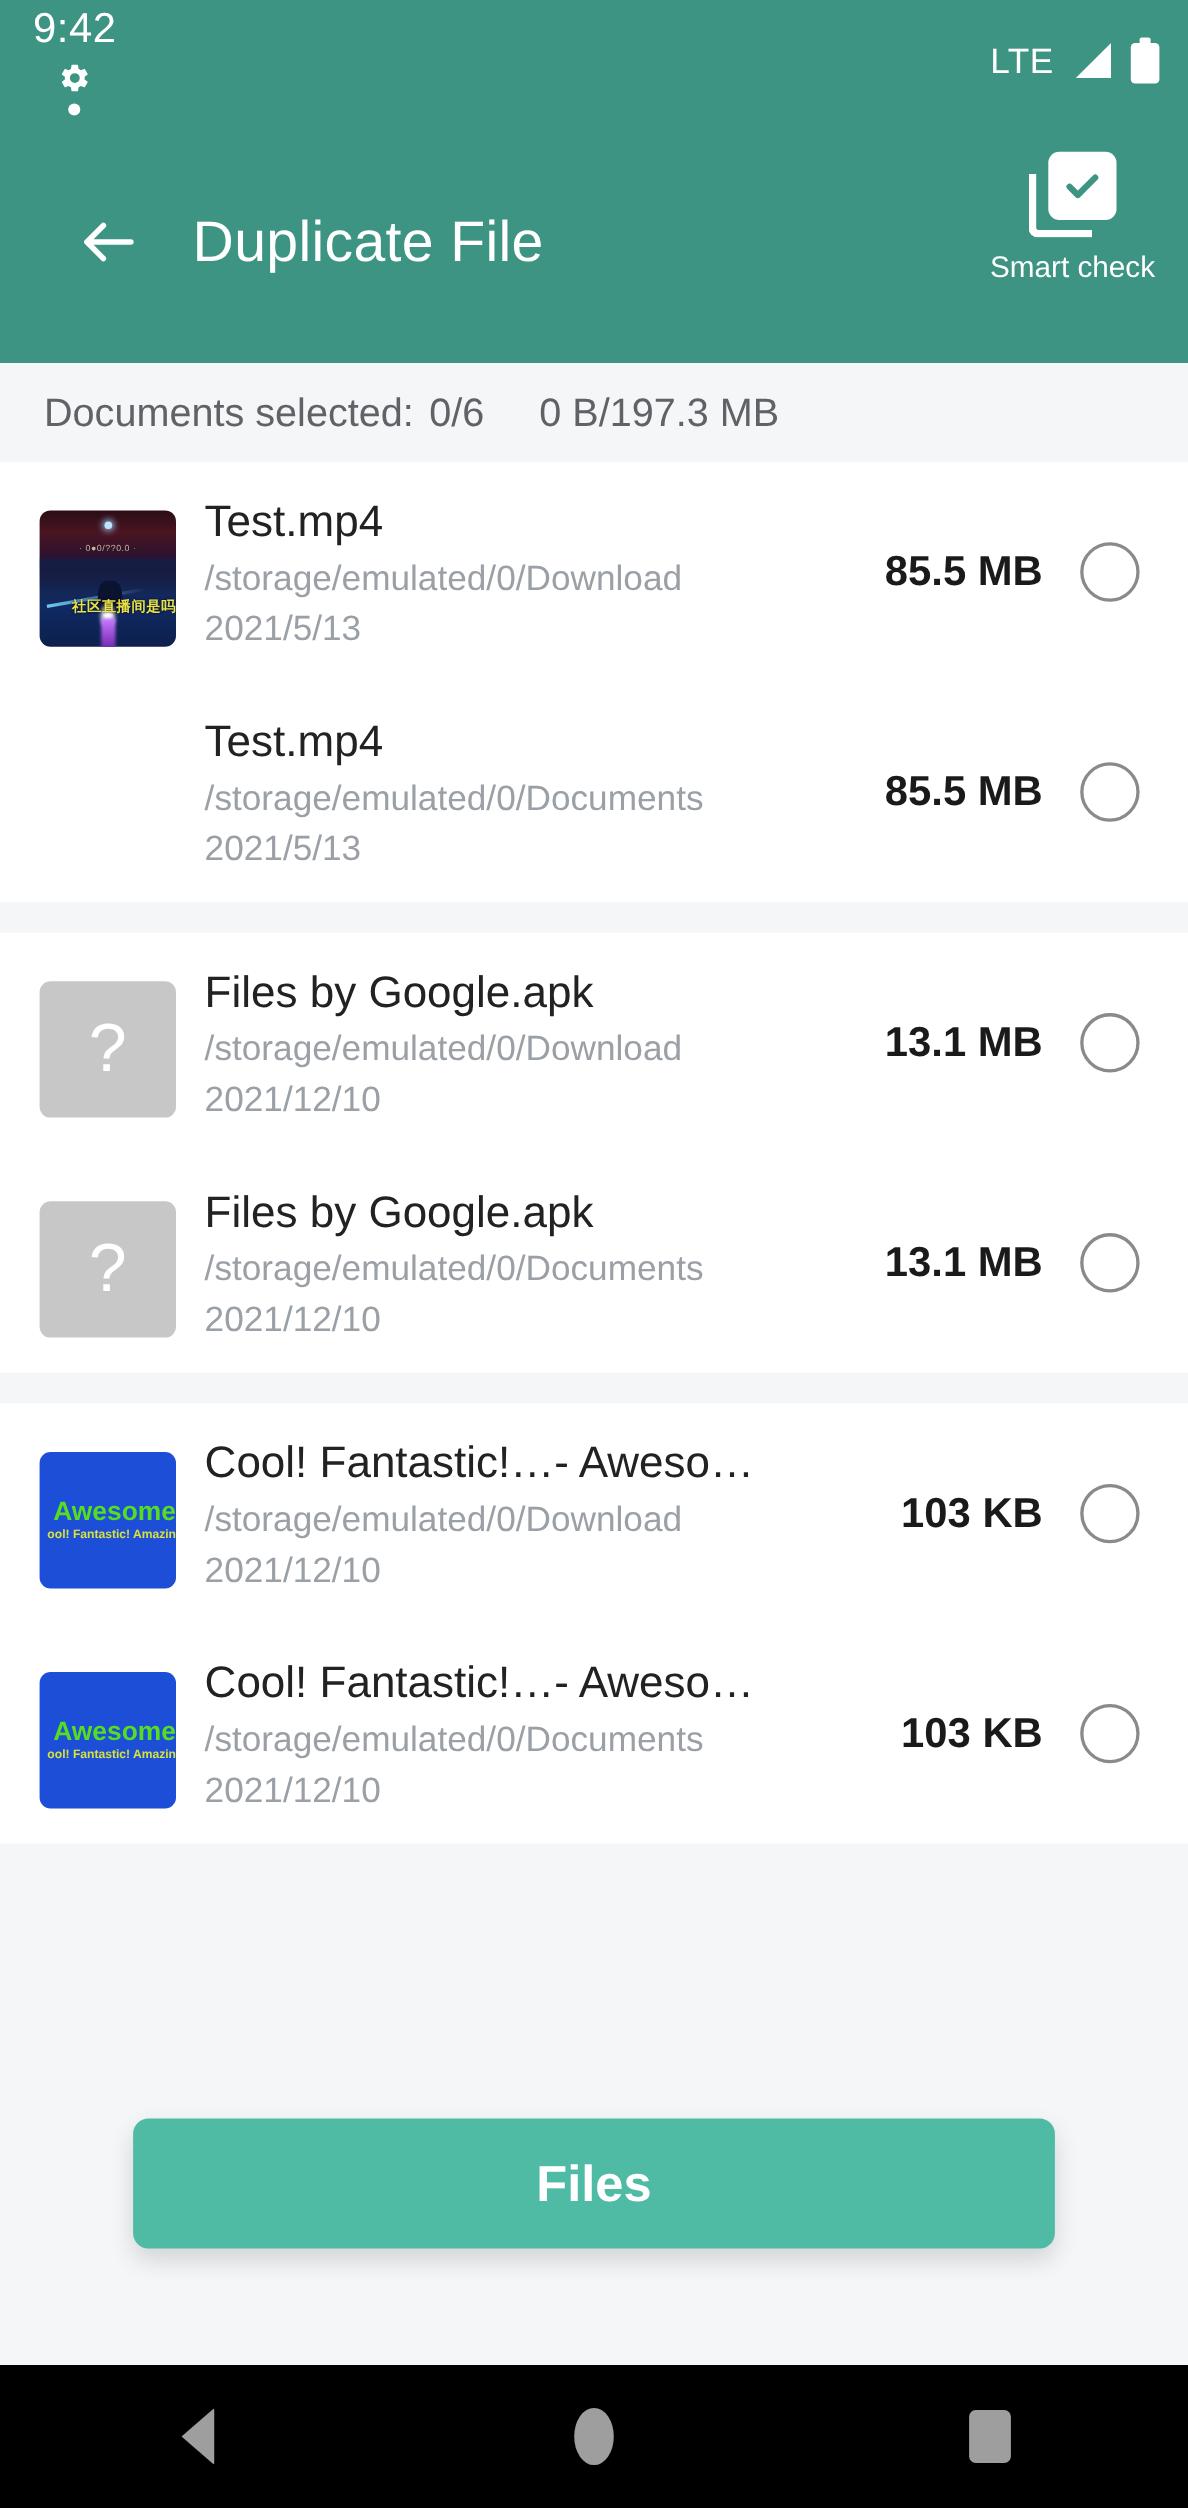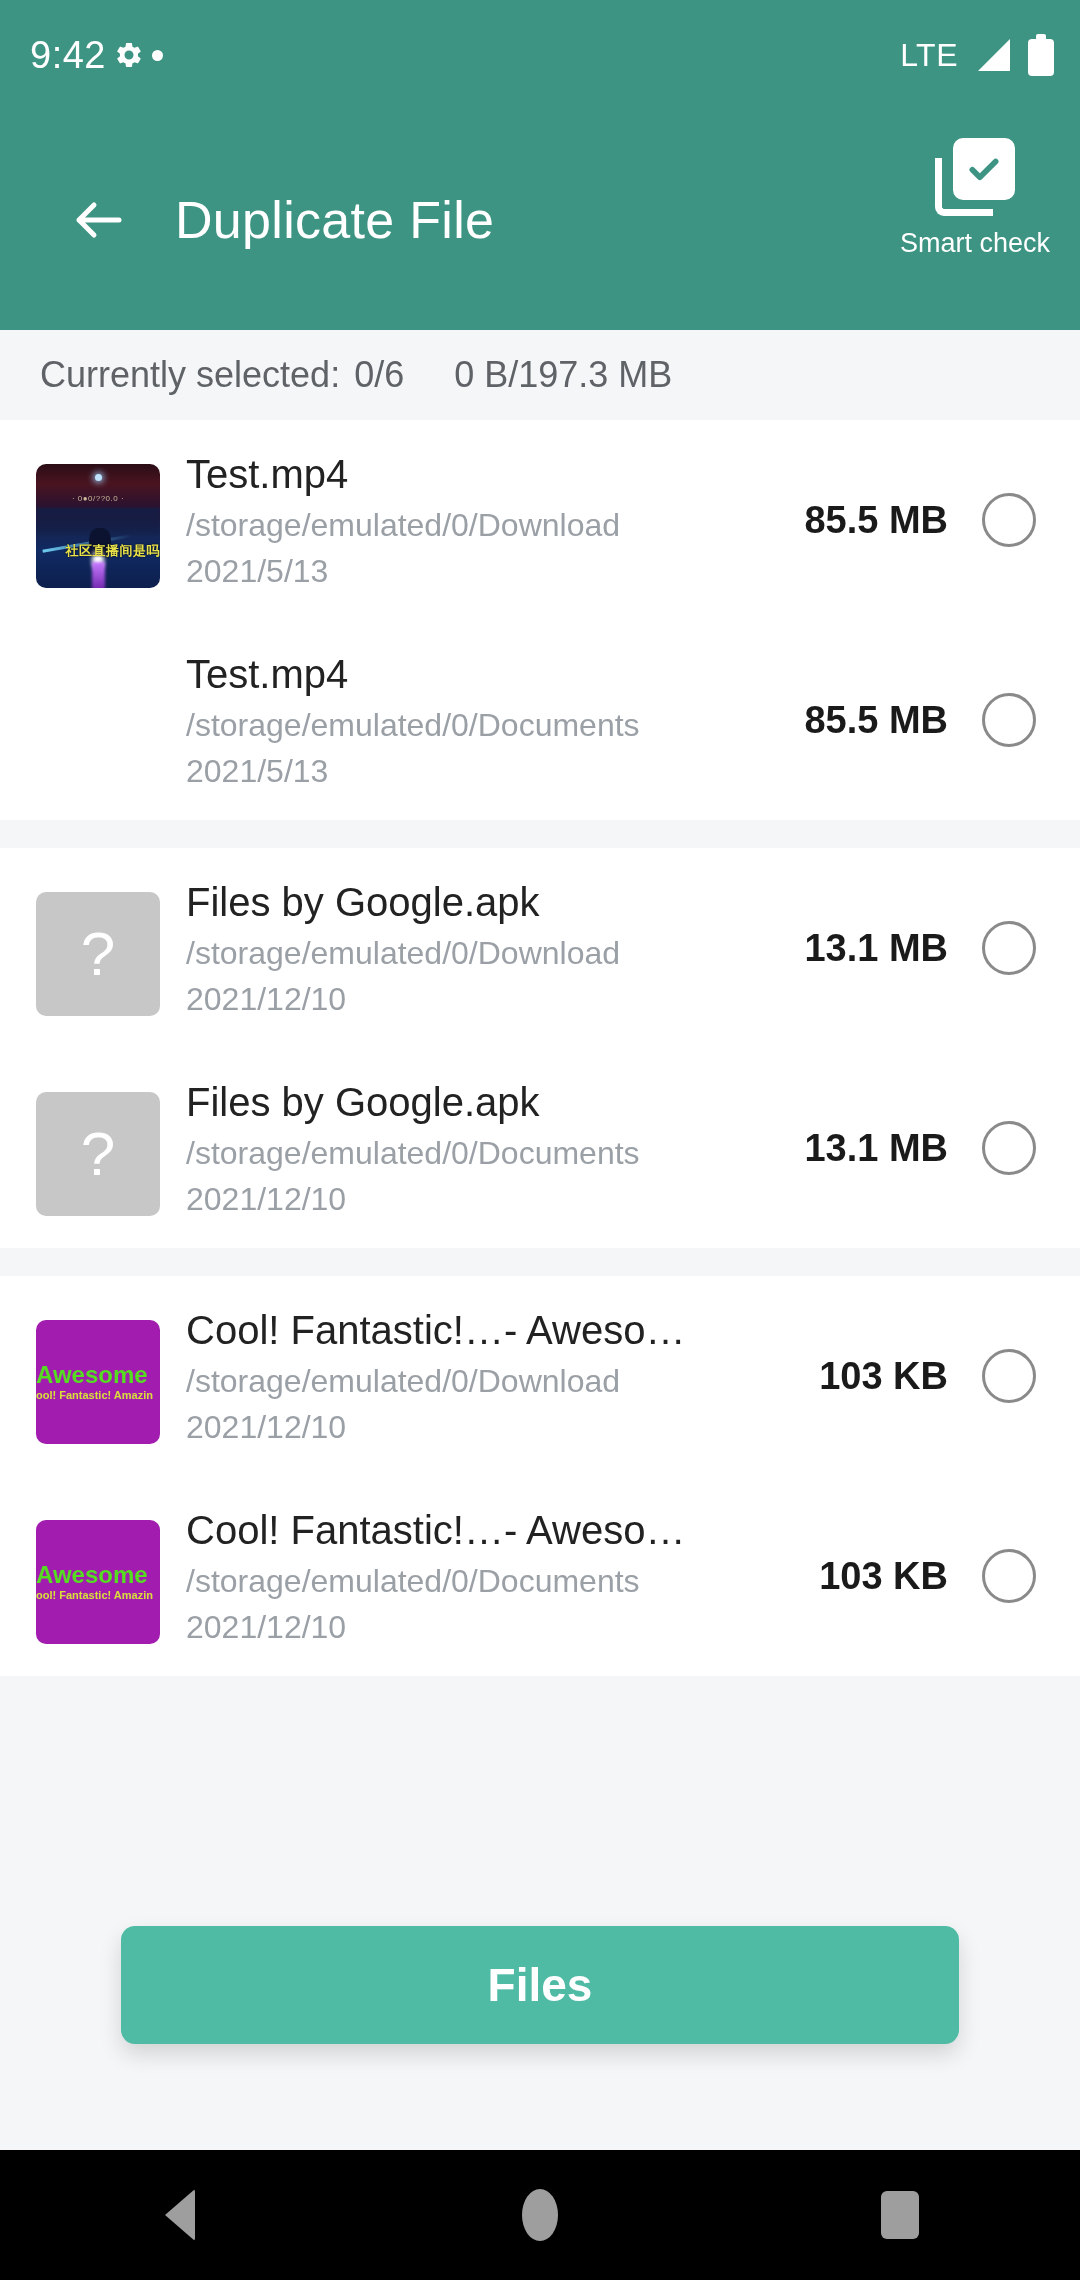--- a/index.html
+++ b/index.html
@@ -11,21 +11,21 @@
   }
   #screen { position:relative; width:1080px; height:2280px; background:#ffffff; }
 
   
   .statusbar {
     height:110px; background:#3D9482;
     display:flex; align-items:center;
     padding:0 26px 0 30px;
     color:#ffffff;
   }
-  .sb-left { display:flex; align-items:center; gap:8px; }
+  .sb-left { display:flex; align-items:center; gap:8px;flex-direction:column; }
   .sb-time { font-size:38px; letter-spacing:0.5px; }
   .sb-gear { width:30px; height:30px; position:relative; display:block; }
   .sb-gear svg { display:block; }
   .sb-dot { width:11px; height:11px; border-radius:50%; background:#ffffff; display:block; }
   .sb-right { margin-left:auto; display:flex; align-items:center; gap:16px; }
   .sb-lte { font-size:32px; letter-spacing:0.5px; }
   .sb-signal { width:38px; height:36px; display:block; }
   .sb-battery { width:26px; height:42px; position:relative; display:block; }
   .sb-battery .body { position:absolute; left:0; top:5px; width:26px; height:37px; background:#ffffff; border-radius:4px; }
   .sb-battery .cap { position:absolute; left:8px; top:0; width:10px; height:6px; background:#ffffff; border-radius:2px 2px 0 0; }
@@ -99,21 +99,21 @@
     text-shadow:0 0 2px #000;
   }
 
   
   .thumb-unknown {
     background:#C7C7C7; display:flex; align-items:center; justify-content:center;
   }
   .thumb-unknown .qm { color:#ffffff; font-size:62px; line-height:1; }
 
   
-  .thumb-image { background:#a21caf; display:flex; flex-direction:column; align-items:flex-start; justify-content:center; }
+  .thumb-image { background:#1d4ed8; display:flex; flex-direction:column; align-items:flex-end; justify-content:center; }
   .thumb-image .t1 { color:#55dd22; font-size:24px; font-weight:bold; white-space:nowrap; line-height:1; }
   .thumb-image .t2 { color:#d8e03a; font-size:11px; font-weight:bold; white-space:nowrap; line-height:1; margin-top:3px; }
 
   .meta { flex:1 1 auto; min-width:0; padding-left:4px; }
   .fname {
     font-size:40px; color:#222222; white-space:nowrap;
     overflow:hidden; text-overflow:ellipsis; line-height:1.15;
   }
   .fpath { font-size:32px; color:#9aa0a6; white-space:nowrap; margin-top:10px; line-height:1.15; }
   .fdate { font-size:32px; color:#9aa0a6; white-space:nowrap; margin-top:9px; line-height:1.15; }
@@ -192,21 +192,21 @@
           <svg width="40" height="40" viewBox="0 0 24 24" aria-hidden="true">
             <path fill="none" stroke="#3D9482" stroke-width="3.4" stroke-linecap="round" stroke-linejoin="round" d="M5 12.5l4.5 4.5L19 7.5"></path>
           </svg>
         </span>
       </span>
       <span class="sc-label">Smart check</span>
     </div>
   </div>
 
   <div class="selbar">
-    <span class="label">Currently selected:</span>
+    <span class="label">Documents selected:</span>
     <span class="count">0/6</span>
     <span class="sizes">0 B/197.3 MB</span>
   </div>
 
   <div class="list" id="file-list">
       <div class="row">
         <div class="thumb-slot">
           <div class="thumb thumb-video">
             <span class="star"></span>
             <span class="midtext">· 0●0/??0.0 ·</span>

